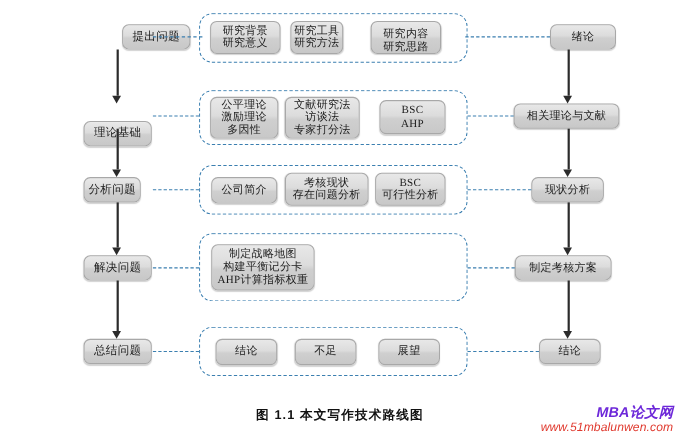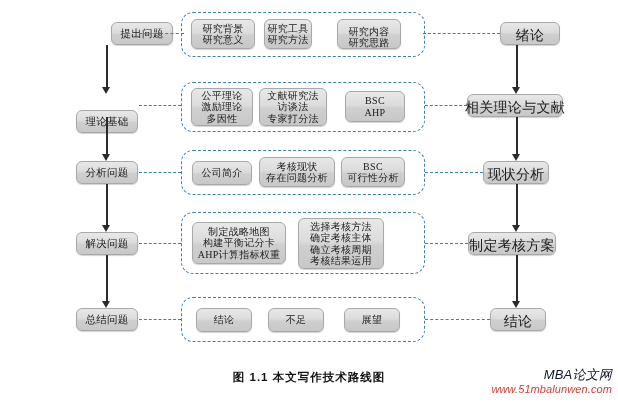--- a/index.html
+++ b/index.html
@@ -37,21 +37,21 @@
     text-align: center;
     line-height: 1.12;
     font-size: 10px;
     letter-spacing: 0.3px;
     box-shadow: 0 1px 1px rgba(0,0,0,0.18);
     white-space: nowrap;
   }
   .node .ln { display: block; }
 
   .node.stage { font-size: 10.5px; }
-  .node.right { font-size: 14px; justify-content: flex-end; }
+  .node.right { font-size: 10px; }
   .node.chip  { font-size: 10px; }
 
   
   .group {
     position: absolute;
     box-sizing: border-box;
     border: 1.6px dashed #3b7fb0;
     border-radius: 12px;
     background: transparent;
   }
@@ -93,43 +93,43 @@
     right: 6px;
     top: 368px;
     text-align: right;
     line-height: 1.15;
     font-family: "Liberation Sans", "DejaVu Sans", sans-serif;
     font-style: italic;
   }
   #watermark .wm-title {
     display: block;
     font-size: 13px;
-    font-weight: normal;
-    color: #0f172a;
+    font-weight: bold;
+    color: #6d28d9;
     letter-spacing: 0.2px;
   }
   #watermark .wm-url {
     display: block;
     font-size: 11px;
     color: #e03a2f;
     letter-spacing: 0.1px;
   }
 </style>
 </head>
 <body>
 
 <div id="canvas">
 
   <div class="node stage" style="left:76px; top:22px; width:62px; height:23px;margin-left:35px;">
     <span class="ln">提出问题</span>
   </div>
   <div class="node stage" style="left:76px; top:94px; width:62px; height:23px;margin-top:16px;">
     <span class="ln">理论基础</span>
   </div>
-  <div class="node stage" style="left:76px; top:161px; width:62px; height:23px;text-align:center;">
+  <div class="node stage" style="left:76px; top:161px; width:52px; height:23px;text-align:center;">
     <span class="ln">分析问题</span>
   </div>
   <div class="node stage" style="left:76px; top:232px; width:62px; height:23px;">
     <span class="ln">解决问题</span>
   </div>
   <div class="node stage" style="left:76px; top:308px; width:62px; height:23px;align-items:center;">
     <span class="ln">总结问题</span>
   </div>
 
   <div class="vline" style="left:106px; top:45px; height:42px;"></div>
@@ -233,26 +233,20 @@
     <span class="ln">可行性分析</span>
   </div>
 
   <div class="group" style="left:181px; top:212px; width:244px; height:62px;">
   </div>
   <div class="node chip" style="left:192px; top:222px; width:94px; height:42px;">
     <span class="ln">制定战略地图</span>
     <span class="ln">构建平衡记分卡</span>
     <span class="ln">AHP计算指标权重</span>
   </div>
-  <div class="node chip" style="left:298px; top:218px; width:86px; height:51px;">
-    <span class="ln">选择考核方法</span>
-    <span class="ln">确定考核主体</span>
-    <span class="ln">确立考核周期</span>
-    <span class="ln">考核结果运用</span>
-  </div>
 
   <div class="group" style="left:181px; top:297px; width:244px; height:45px;">
   </div>
   <div class="node chip" style="left:196px; top:308px; width:56px; height:24px;">
     <span class="ln">结论</span>
   </div>
   <div class="node chip" style="left:268px; top:308px; width:56px; height:24px;">
     <span class="ln">不足</span>
   </div>
   <div class="node chip" style="left:344px; top:308px; width:56px; height:24px;">

